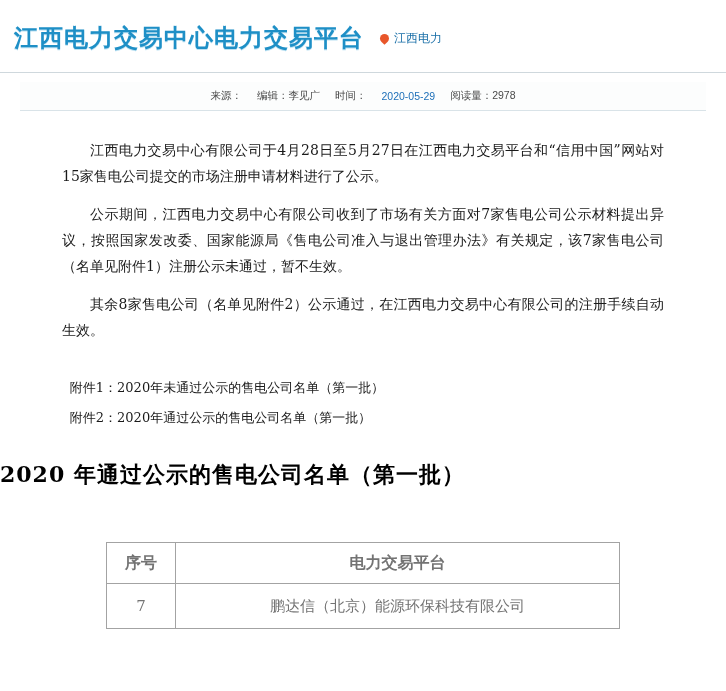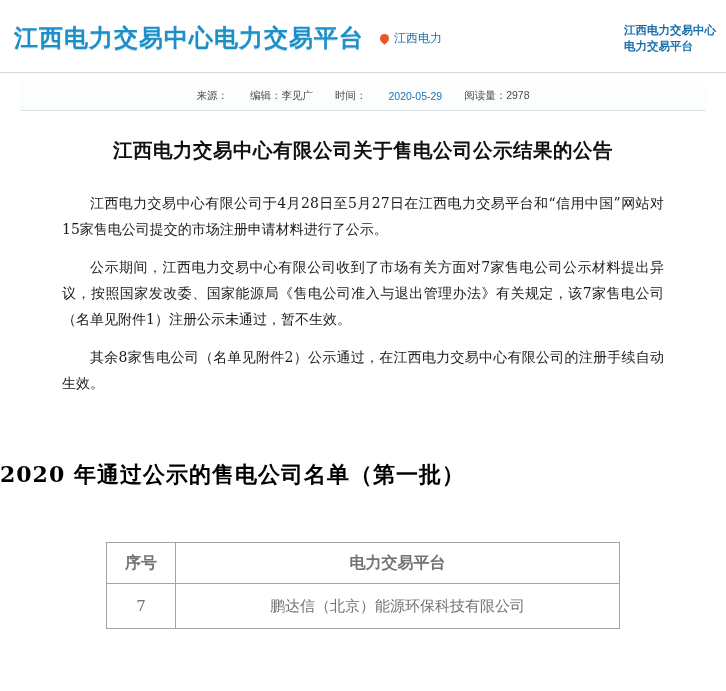--- a/index.html
+++ b/index.html
@@ -84,21 +84,21 @@
     width: 686px;
     background: #ffffff;
   }
 
   .meta-bar {
     height: 28px;
     border-bottom: 1px solid #d9e3e8;
     display: flex;
     align-items: center;
     justify-content: center;
-    gap: 22px;
+    gap: 15px;
     font-size: 10.5px;
     color: #4a4a4a;
     background: #fcfdfd;
   }
   .meta-bar span { white-space: nowrap; }
   .meta-date { color: #1d6fb8; }
 
   .doc-title {
     margin: 26px 0 0 0;
     text-align: center;
@@ -195,40 +195,35 @@
 <body>
 
 <div class="banner">
   <div class="banner-inner">
     <div class="brand-title">江西电力交易中心电力交易平台</div>
     <div class="brand-sub">
       <span class="pin-icon"></span>
       <span>江西电力</span>
     </div>
   </div>
-  <div class="brand-right">
-    <div>江西电力交易中心</div>
-    <div>电力交易平台</div>
-  </div>
 </div>
 
 <div class="left-edge"></div>
 <div class="right-edge"></div>
 
 <div class="page">
 
   <div class="meta-bar">
     <span>来源：</span>
     <span>编辑：李见广</span>
     <span>时间：</span>
     <span class="meta-date">2020-05-29</span>
     <span>阅读量：2978</span>
   </div>
 
-  <h1 class="doc-title">江西电力交易中心有限公司关于售电公司公示结果的公告</h1>
 
   <div class="doc-body">
     <p>江西电力交易中心有限公司于4月28日至5月27日在江西电力交易平台和“信用中国”网站对15家售电公司提交的市场注册申请材料进行了公示。</p>
     <p>公示期间，江西电力交易中心有限公司收到了市场有关方面对7家售电公司公示材料提出异议，按照国家发改委、国家能源局《售电公司准入与退出管理办法》有关规定，该7家售电公司（名单见附件1）注册公示未通过，暂不生效。</p>
     <p>其余8家售电公司（名单见附件2）公示通过，在江西电力交易中心有限公司的注册手续自动生效。</p>
   </div>
 
   <div class="attach-list">
     <div>附件1：2020年未通过公示的售电公司名单（第一批）</div>
     <div>附件2：2020年通过公示的售电公司名单（第一批）</div>

